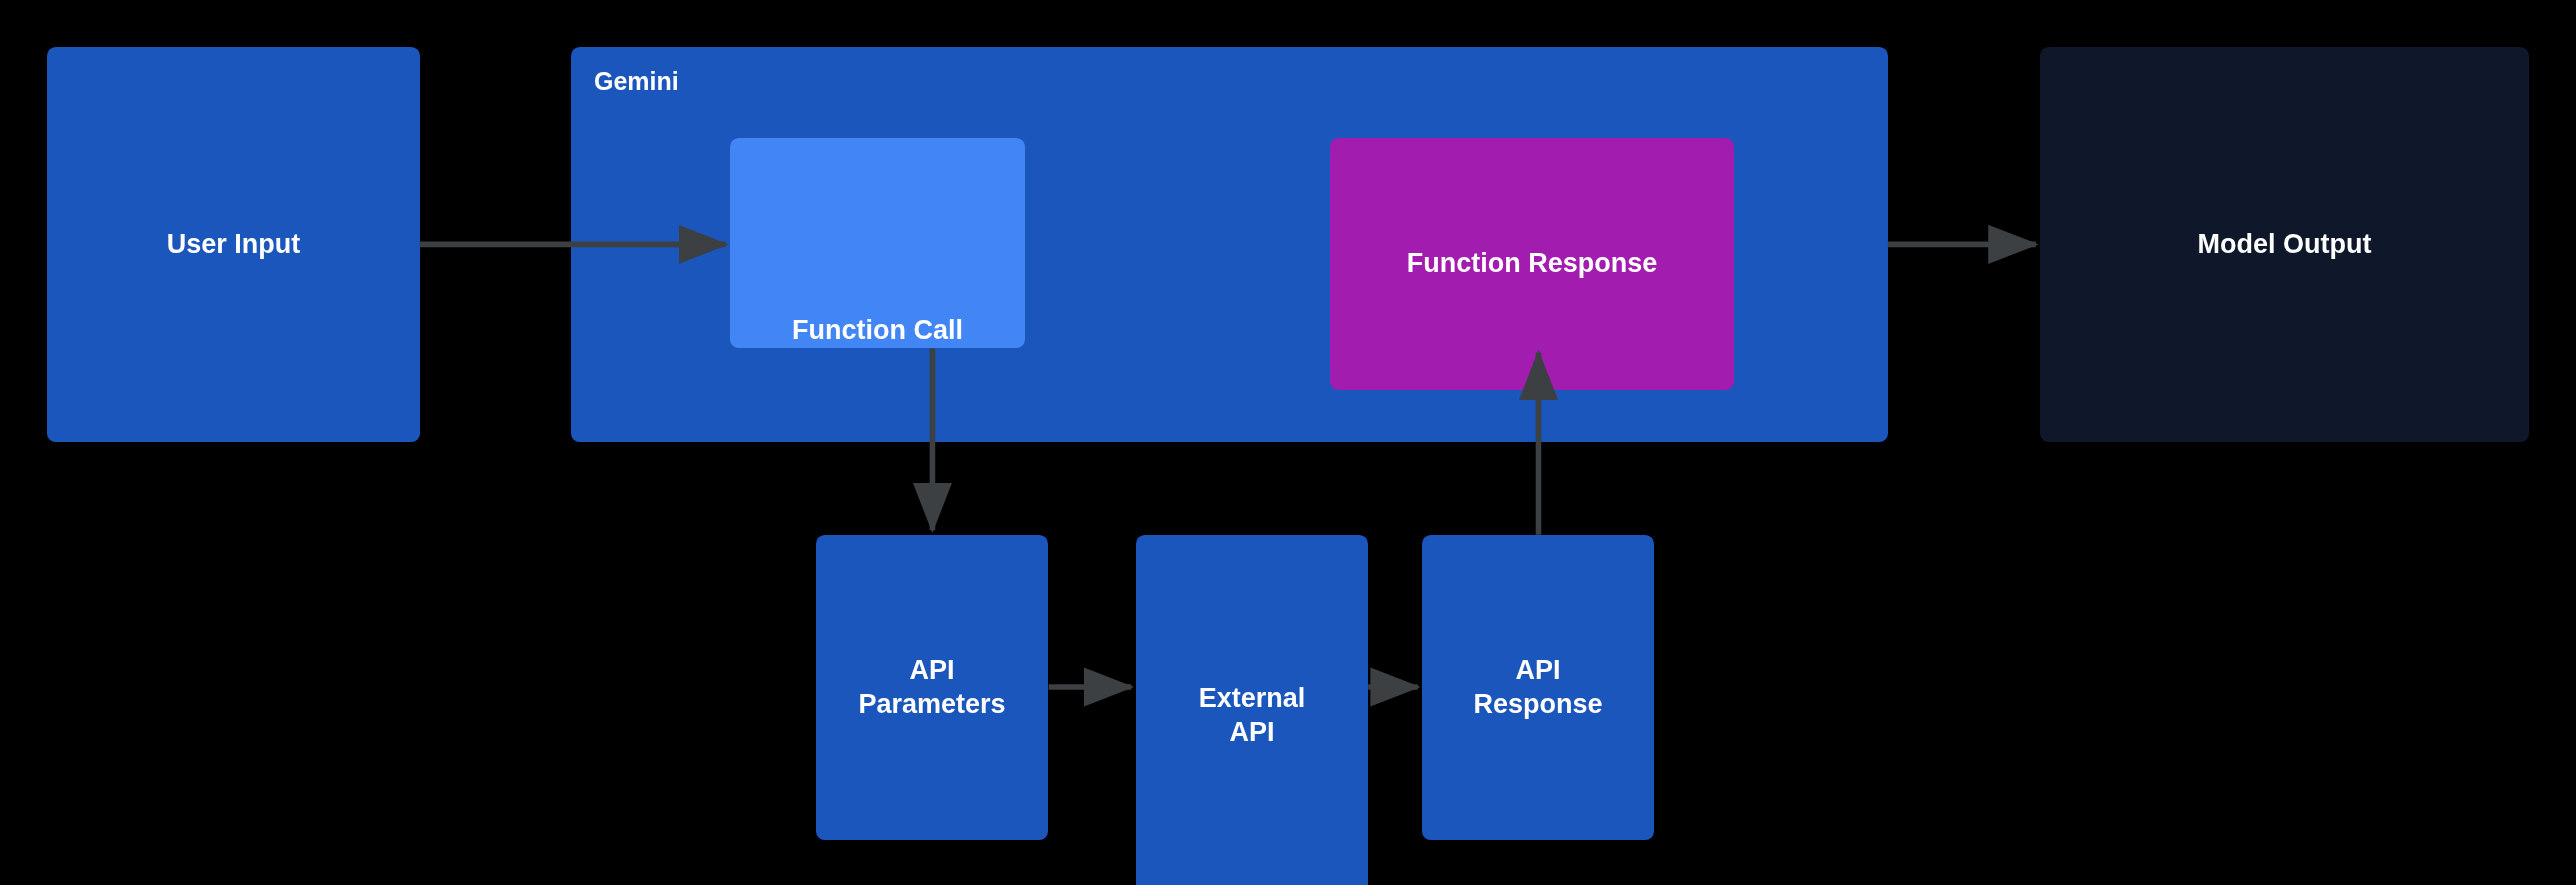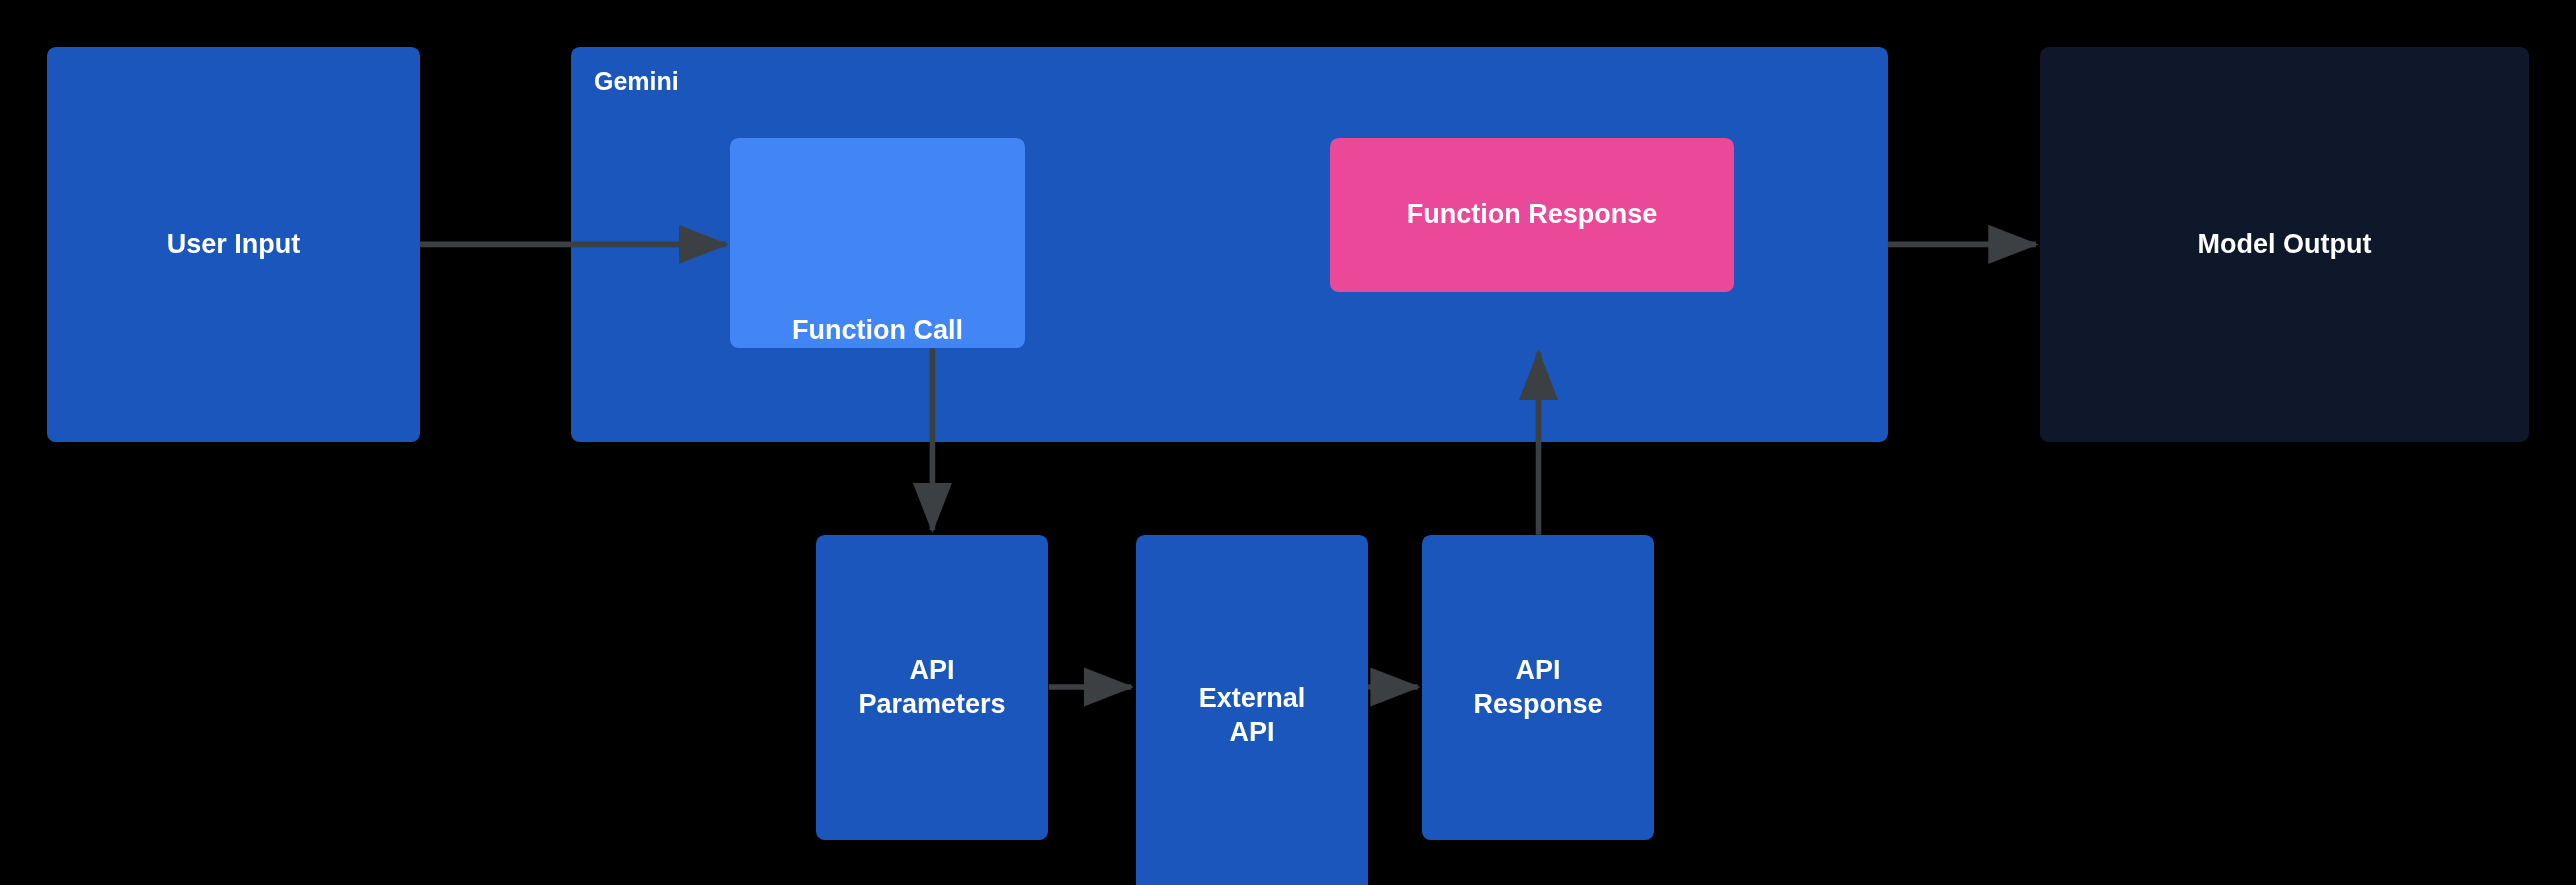--- a/index.html
+++ b/index.html
@@ -71,21 +71,21 @@
 <body>
 
 <div id="canvas" style="background: rgb(0, 0, 0);">
 
   <div class="group-box" id="group-box" style="left: 571px; top: 47px; width: 1317px; height: 395px; background: rgb(26, 86, 187);"></div>
   <div class="group-label" id="group-label" style="left: 594px; top: 67px; color: rgb(255, 255, 255);">Gemini</div>
 
   <div id="nodes-root">
       <div class="node node-outer" style="left: 47px; top: 47px; width: 373px; height: 395px; background: rgb(26, 86, 187); color: rgb(255, 255, 255);"><span class="node-label">User Input</span></div>
       <div class="node node-inner" style="left: 730px; top: 138px; width: 295px; height: 210px; background: rgb(66, 133, 244); color: rgb(255, 255, 255); align-items: flex-end;"><span class="node-label">Function Call</span></div>
-      <div class="node node-inner" style="left: 1330px; top: 138px; width: 404px; height: 154px; background: #ec4899; color: rgb(255, 255, 255);"><span class="node-label">Function Response</span></div>
+      <div class="node node-inner" style="left: 1330px; top: 138px; width: 404px; height: 252px; background: #a21caf; color: rgb(255, 255, 255);"><span class="node-label">Function Response</span></div>
       <div class="node node-outer" style="left: 2040px; top: 47px; width: 489px; height: 395px; background: #0f172a; color: rgb(255, 255, 255);"><span class="node-label">Model Output</span></div>
       <div class="node node-outer" style="left: 816px; top: 535px; width: 232px; height: 305px; background: rgb(26, 86, 187); color: rgb(255, 255, 255);"><span class="node-label">API
 Parameters</span></div>
       <div class="node node-outer" style="left: 1136px; top: 535px; width: 232px; height: 361px; background: rgb(26, 86, 187); color: rgb(255, 255, 255);"><span class="node-label">External
 API</span></div>
       <div class="node node-outer" style="left: 1422px; top: 535px; width: 232px; height: 305px; background: rgb(26, 86, 187); color: rgb(255, 255, 255);"><span class="node-label">API
 Response</span></div>
     </div>
 
   <svg class="edge-layer" id="edge-layer" viewBox="0 0 4144 1425" xmlns="http://www.w3.org/2000/svg">

